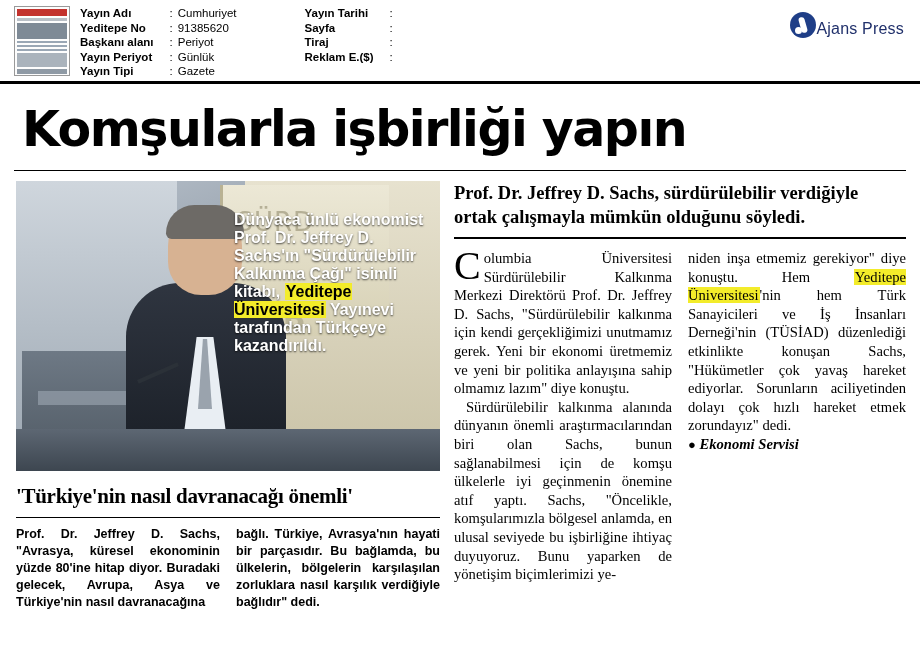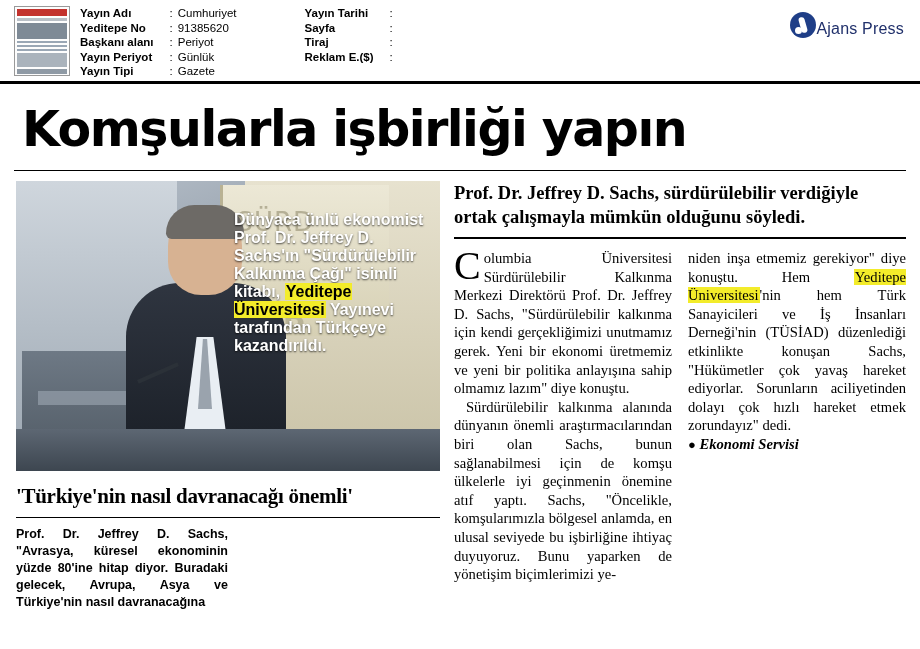--- a/index.html
+++ b/index.html
@@ -349,20 +349,21 @@
       <div class="caption-box">
         <span>Dünyaca ünlü ekonomist Prof. Dr. Jeffrey D. Sachs'ın "Sürdürülebilir Kalkınma Çağı" isimli kitabı, </span><span class="hl">Yeditepe Üniversitesi</span><span> Yayınevi tarafından Türkçeye kazandırıldı.</span>
       </div>
     </div>
 
     <div class="sub-headline">'Türkiye'nin nasıl davranacağı önemli'</div>
     <hr class="sub-rule">
 
     <div class="two-col-caption">
       <div>Prof. Dr. Jeffrey D. Sachs, "Avrasya, küresel ekonominin yüzde 80'ine hitap diyor. Buradaki gelecek, Avrupa, Asya ve Türkiye'nin nasıl davranacağına</div>
+      <div>bağlı. Türkiye, Avrasya'nın hayati bir parçasıdır. Bu bağlamda, bu ülkelerin, bölgelerin karşılaşılan zorluklara nasıl karşılık verdiğiyle bağlıdır" dedi.</div>
     </div>
   </div>
 
   <div class="right-col">
     <div style="width:100%">
       <div class="kicker">Prof. Dr. Jeffrey D. Sachs, sürdürülebilir verdiğiyle ortak çalışmayla mümkün olduğunu söyledi.</div>
       <hr class="kicker-rule">
 
       <div class="cols">
         <div class="col">

